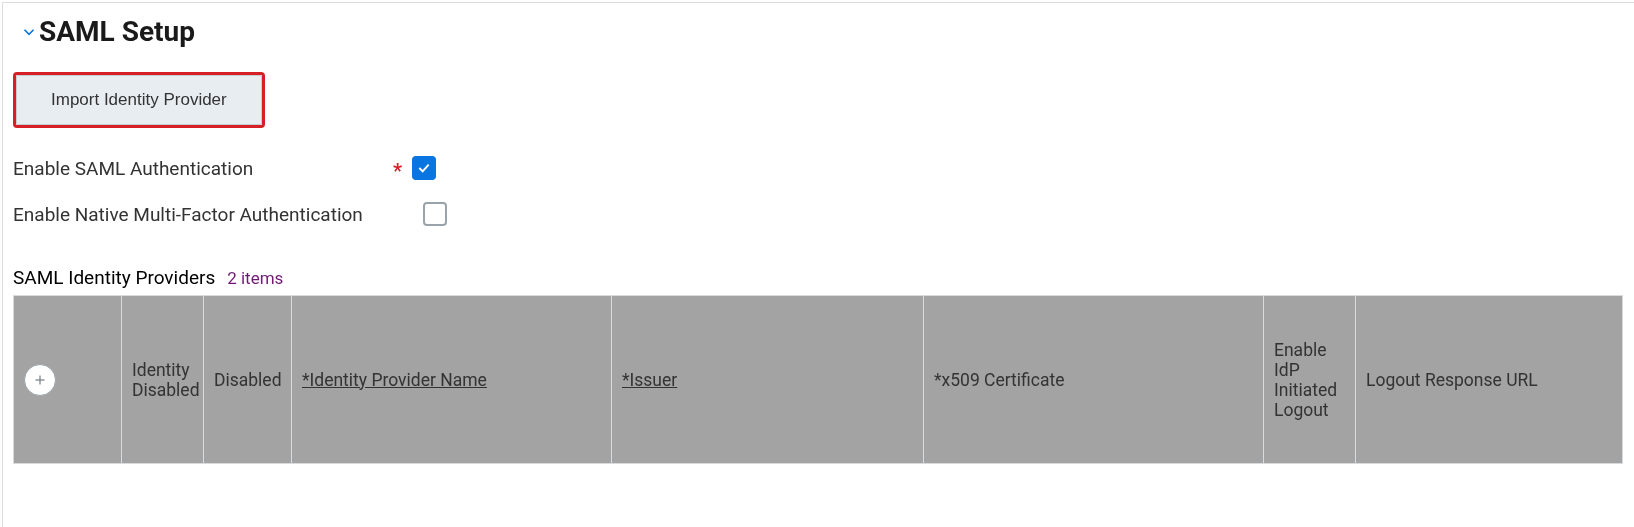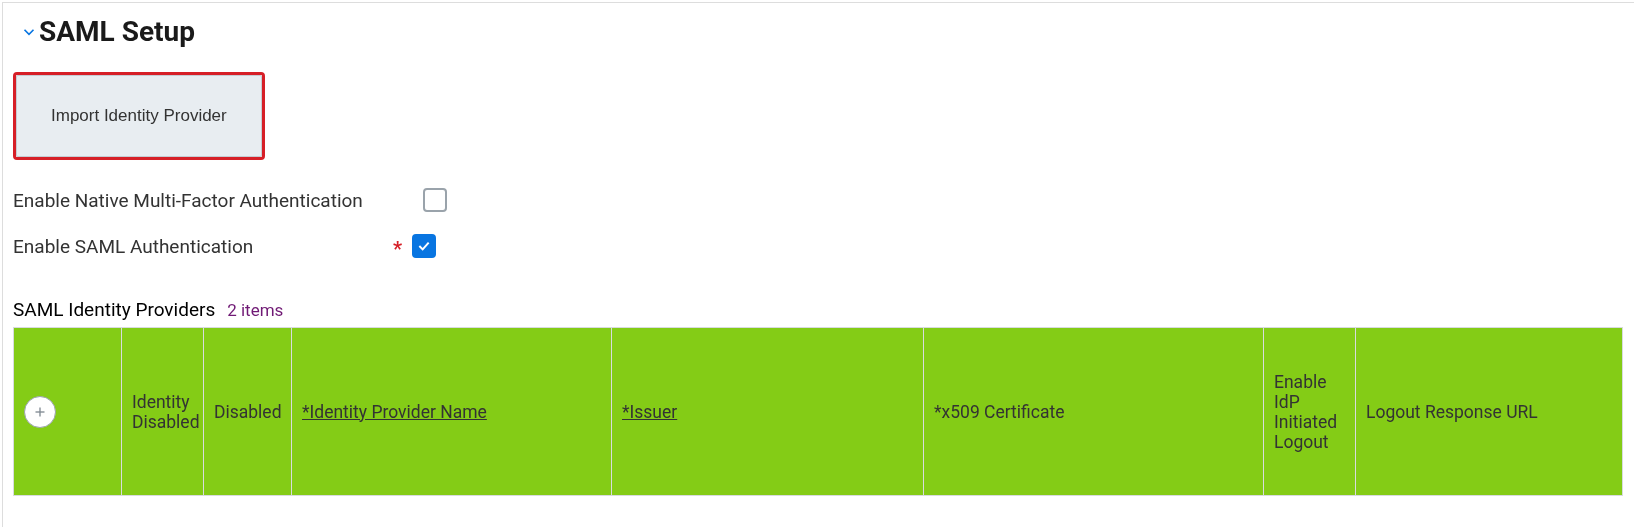--- a/index.html
+++ b/index.html
@@ -30,21 +30,21 @@
     .import-btn-wrap {
       display: inline-block;
       border: 3px solid #d61f27;
       border-radius: 4px;
       margin-bottom: 28px;
     }
     .import-btn {
       background: #e8edf1;
       border: 1px solid #c5ccd3;
       border-radius: 2px;
-      padding: 30px 34px;
+      padding: 14px 34px;
       font-size: 17px;
       color: #333;
       cursor: pointer;
       display: inline-block;
     }
     .field-row {
       display: flex;
       align-items: center;
       margin-bottom: 22px;
     }
@@ -79,21 +79,21 @@
       margin-top: 40px; margin-bottom: 6px;
     }
     .table-title { font-size: 19px; color: #000000; }
     .item-count { font-size: 17px; color: #701a75; }
     table.idp {
       border-collapse: collapse;
       width: 1610px;
       table-layout: fixed;
     }
     table.idp th {
-      background: #84cc16;
+      background: #a3a3a3;
       border: 1px solid #d8dbde;
       font-weight: 400;
       font-size: 17.5px;
       color: #333;
       text-align: left;
       padding: 10px 10px;
       vertical-align: middle;
       height: 168px;
     }
     th.add-col { width: 108px; text-align: center; }
@@ -126,33 +126,33 @@
         </svg>
     </span>
     <h1 class="section-title">SAML Setup</h1>
   </div>
 
   <div class="import-btn-wrap">
     <button class="import-btn">Import Identity Provider</button>
   </div>
 
   <div class="field-row">
-    <span class="field-label">Enable Native Multi-Factor Authentication</span>
-    <span style="width:30px"></span>
-    <span class="checkbox"></span>
-  </div>
-
-  <div class="field-row">
     <span class="field-label">Enable SAML Authentication</span>
     <span class="required-star">*</span>
     <span class="checkbox checked">
       <svg viewBox="0 0 24 24" width="16" height="16">
           <polyline points="5 12 10 17 19 7"></polyline>
         </svg>
     </span>
+  </div>
+
+  <div class="field-row">
+    <span class="field-label">Enable Native Multi-Factor Authentication</span>
+    <span style="width:30px"></span>
+    <span class="checkbox"></span>
   </div>
 
   <div class="table-title-row">
     <span class="table-title">SAML Identity Providers</span>
     <span class="item-count">2 items</span>
   </div>
 
   <table class="idp">
     <thead>
       <tr>

